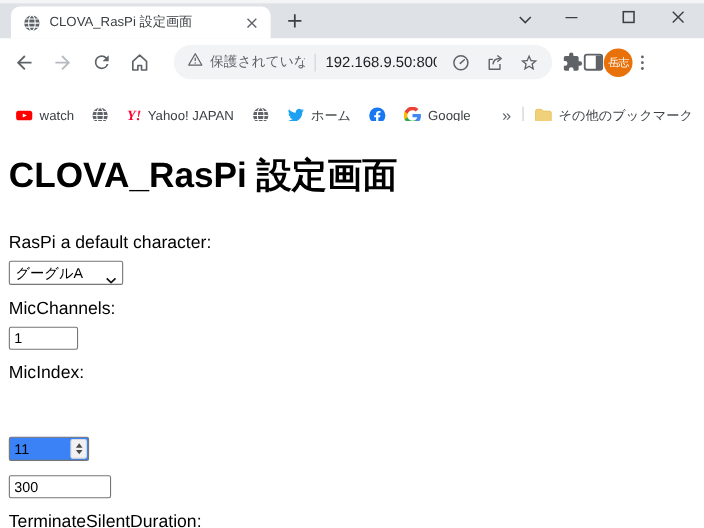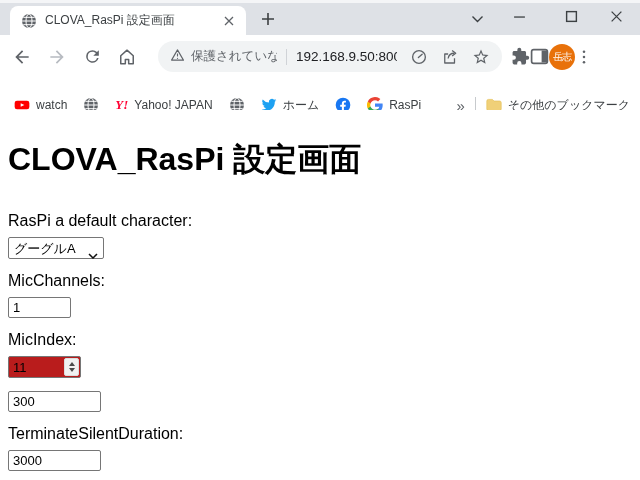--- a/index.html
+++ b/index.html
@@ -50,25 +50,25 @@
   
   .content { position:absolute; top:110px; left:0; width:640px; height:370px; background:#fff;
     padding:8px; color:#000; overflow:hidden; }
   h1 { font-size:32px; font-weight:bold; margin:20px 0 30px 0; color:#000; }
   .row { margin-bottom:13px; }
   .row label { display:block; font-size:16px; margin-bottom:7px; color:#000; }
   .txt { height:21px; border:1px solid #767676; border-radius:2px; padding:0 4px; font-size:13px;
     font-family:inherit; color:#000; background:#fff; }
   .w-mic { width:63px; } .w-thr { width:93px; }
   .select-wrap { position:relative; display:inline-block; }
-  select { appearance:none; -webkit-appearance:none; width:96px; height:22px; border:1px solid #767676;
+  select { appearance:none; -webkit-appearance:none; width:104px; height:22px; border:1px solid #767676;
     border-radius:2px; background:#fff; font-size:13px; font-family:inherit; padding:0 20px 0 5px; color:#000; }
   .sel-chev { position:absolute; right:6px; top:8px; pointer-events:none; }
   .spin-wrap { display:inline-flex; align-items:center; width:73px; height:22px; border:1px solid #767676;
-    border-radius:2px; background:#b91c1c; }
+    border-radius:2px; background:#3b82f6;margin-top:41px; }
   .spin-wrap input { flex:1; min-width:0; border:none; outline:none; font-size:13px; font-family:inherit;
     padding:0 4px; color:#000; background:transparent; }
   .spinner { width:15px; height:18px; margin-right:1px; background:#f1f1f1; border:1px solid #dcdcdc;
     border-radius:2px; display:flex; flex-direction:column; align-items:center; justify-content:center; gap:2px; }
   .tri-up { width:0; height:0; border-left:3.5px solid transparent; border-right:3.5px solid transparent;
     border-bottom:4px solid #4a4a4a; }
   .tri-dn { width:0; height:0; border-left:3.5px solid transparent; border-right:3.5px solid transparent;
     border-top:4px solid #4a4a4a; }
 </style>
 </head>
@@ -249,21 +249,21 @@
           <path d="M13.4 21.6v-7.1h2.4l.4-2.8h-2.8V9.9c0-.8.4-1.6 1.7-1.6h1.3V5.9s-1.2-.2-2.3-.2c-2.3 0-3.8 1.4-3.8 3.9v2.1H7.8v2.8h2.5v7.1z" fill="#fff"></path>
         </svg>
     </span>
     <span class="bm">
       <svg width="16" height="16" viewBox="0 0 18 18">
           <path fill="#4285F4" d="M17.64 9.2c0-.64-.06-1.25-.16-1.84H9v3.48h4.84a4.14 4.14 0 0 1-1.8 2.72v2.26h2.92c1.71-1.57 2.68-3.88 2.68-6.62z"></path>
           <path fill="#34A853" d="M9 18c2.43 0 4.47-.8 5.96-2.18l-2.92-2.26c-.8.54-1.84.86-3.04.86-2.34 0-4.32-1.58-5.03-3.7H.96v2.33A9 9 0 0 0 9 18z"></path>
           <path fill="#FBBC05" d="M3.97 10.72a5.41 5.41 0 0 1 0-3.44V4.95H.96a9 9 0 0 0 0 8.1l3.01-2.33z"></path>
           <path fill="#EA4335" d="M9 3.58c1.32 0 2.5.45 3.44 1.35l2.58-2.58A9 9 0 0 0 .96 4.95l3.01 2.33C4.68 5.16 6.66 3.58 9 3.58z"></path>
         </svg>
-      <span>RasPi</span>
+      <span>Google</span>
     </span>
     <span class="bm-spacer"></span>
     <span class="bm-more">»</span>
     <span class="bm-div"></span>
     <span class="bm bm-other">
       <svg width="16" height="14" viewBox="0 0 20 16">
           <path d="M1 3a2 2 0 0 1 2-2h5l2 2h7a2 2 0 0 1 2 2v8a2 2 0 0 1-2 2H3a2 2 0 0 1-2-2z" fill="#f0d078" stroke="#e3bd52" stroke-width="0.8"></path>
         </svg>
       <span>その他のブックマーク</span>
     </span>

